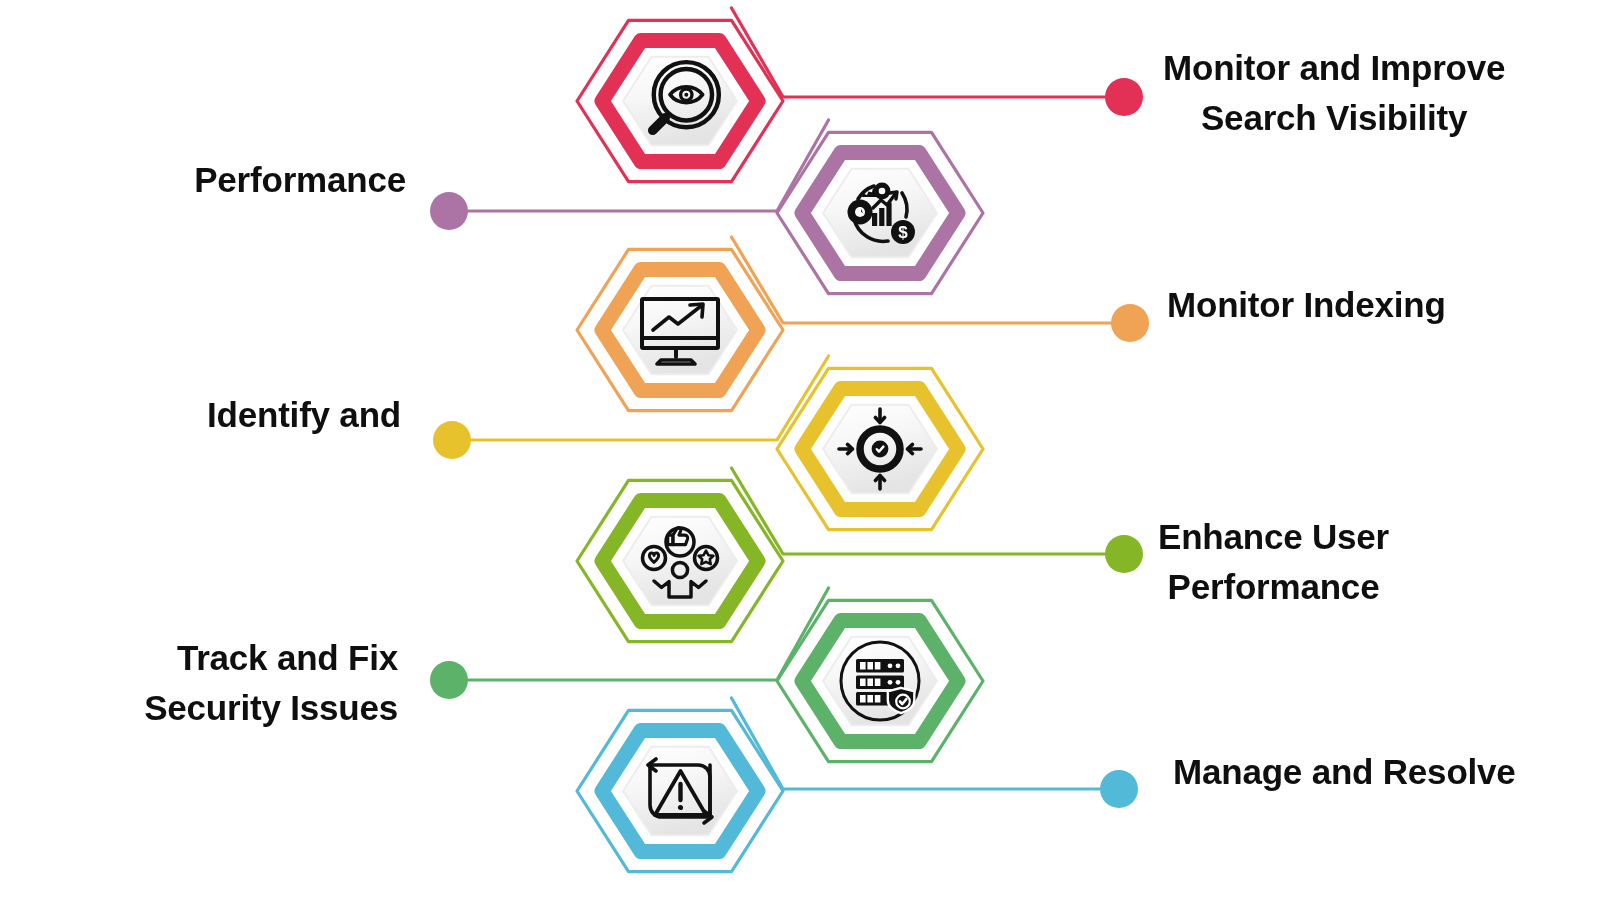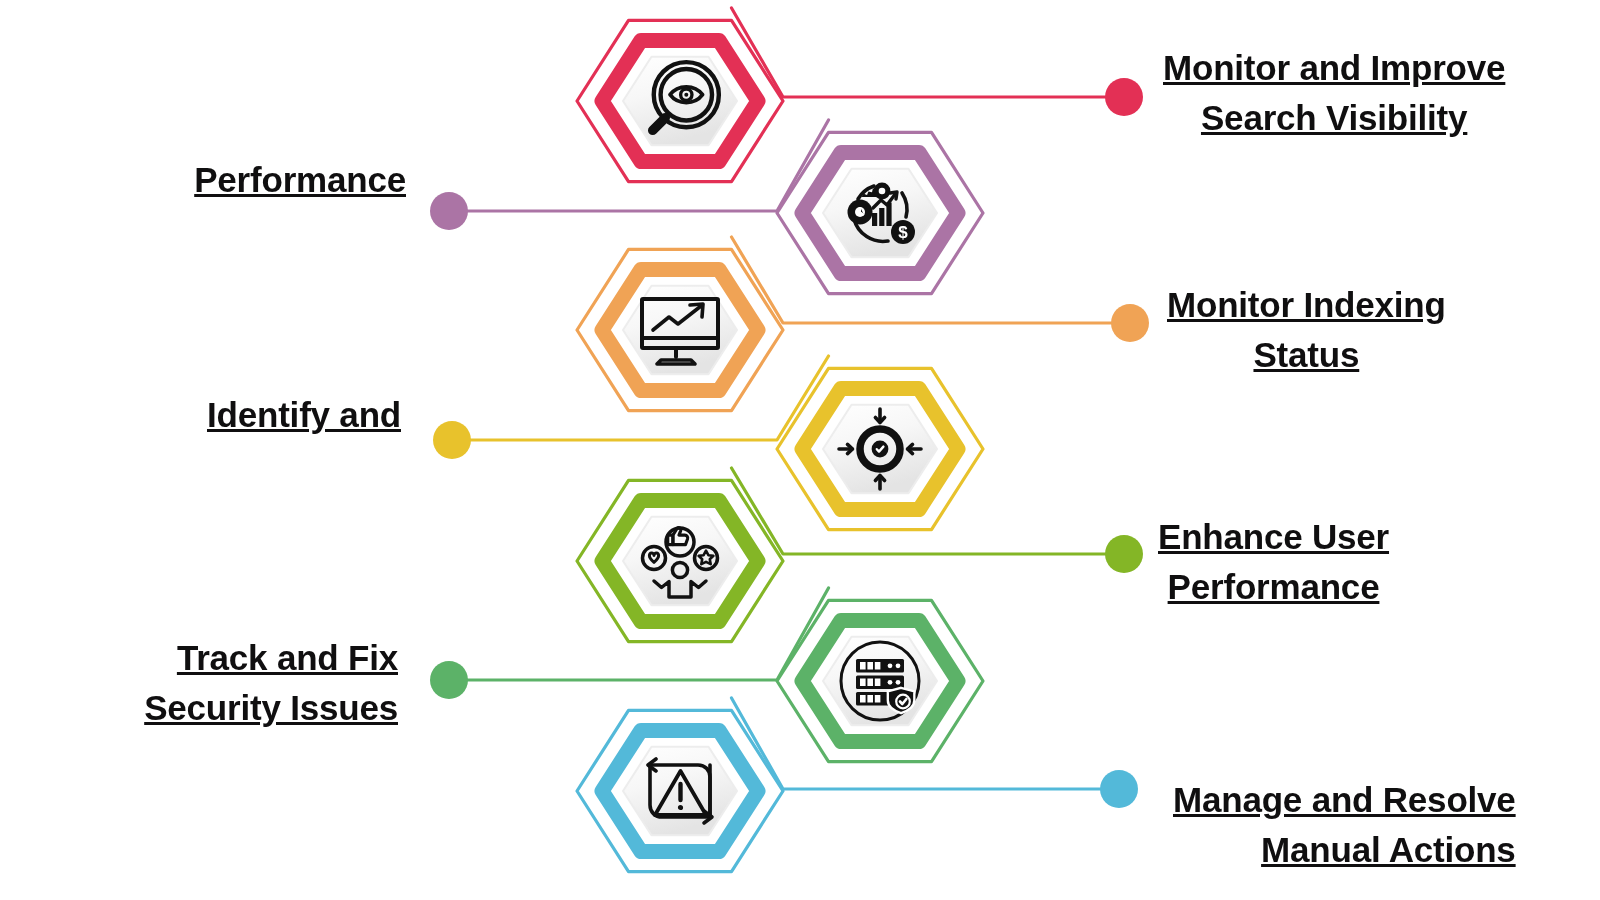--- a/index.html
+++ b/index.html
@@ -1,20 +1,20 @@
 <!DOCTYPE html>
 <html><head>
 <meta charset="utf-8">
 <style>
   html,body{margin:0;padding:0;background:#ffffff;}
   body{width:1600px;height:900px;font-family:"Liberation Sans",sans-serif;overflow:hidden;}
   #stage{position:relative;width:1600px;height:900px;background:#fff;}
   #art{position:absolute;inset:0;width:1600px;height:900px;}
   .lbl{position:absolute;font-family:"Liberation Sans",sans-serif;font-weight:700;
-       color:#100f10;font-size:35px;line-height:1.42;letter-spacing:-0.2px;text-decoration:underline;}
+       color:#100f10;font-size:35px;line-height:1.42;letter-spacing:-0.2px;}
   .lbl.right{text-align:left;}
   .lbl.left{text-align:right;}
   .lbl span{display:block;white-space:nowrap;}
 </style>
 </head>
 <body>
 
 <div id="stage">
   <svg id="art" viewBox="0 0 1600 900">
     <defs>
@@ -205,31 +205,29 @@
   <div id="labels">
       <div class="lbl right" style="left: 1163px; top: 43px; text-align: center;">
         <span>Monitor and Improve</span>
         <span>Search Visibility</span>
       </div>
       <div class="lbl left" style="right: 1194px; top: 155px; text-align: center;">
         <span>Performance</span>
       </div>
       <div class="lbl right" style="left: 1167px; top: 280px; text-align: center;">
         <span>Monitor Indexing</span>
-        <span>Status</span>
       </div>
       <div class="lbl left" style="right: 1199px; top: 390px; text-align: center;">
         <span>Identify and</span>
       </div>
       <div class="lbl right" style="left: 1158px; top: 512px; text-align: center;">
         <span>Enhance User</span>
         <span>Performance</span>
       </div>
       <div class="lbl left" style="right: 1202px; top: 633px; ">
         <span>Track and Fix</span>
         <span>Security Issues</span>
       </div>
-      <div class="lbl right" style="left: 1173px; top: 747px; text-align: right; margin-top: 28px;">
+      <div class="lbl right" style="left: 1173px; top: 747px; text-align: left;">
         <span>Manage and Resolve</span>
-        <span>Manual Actions</span>
       </div>
     </div>
 </div>
 
 </body></html>

